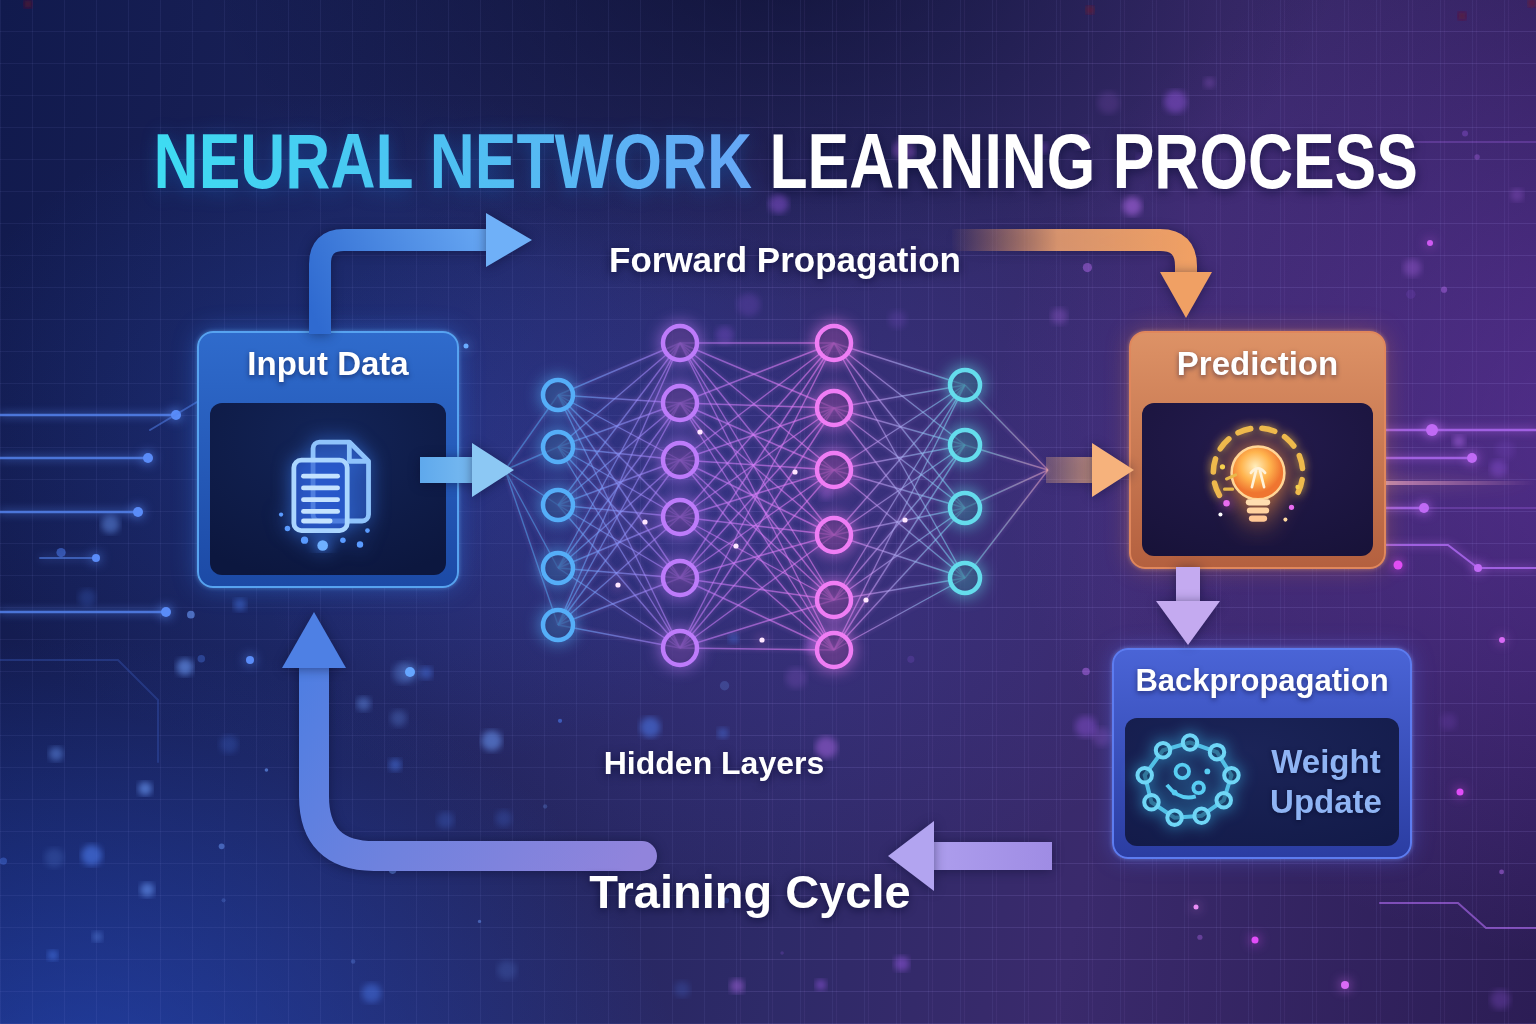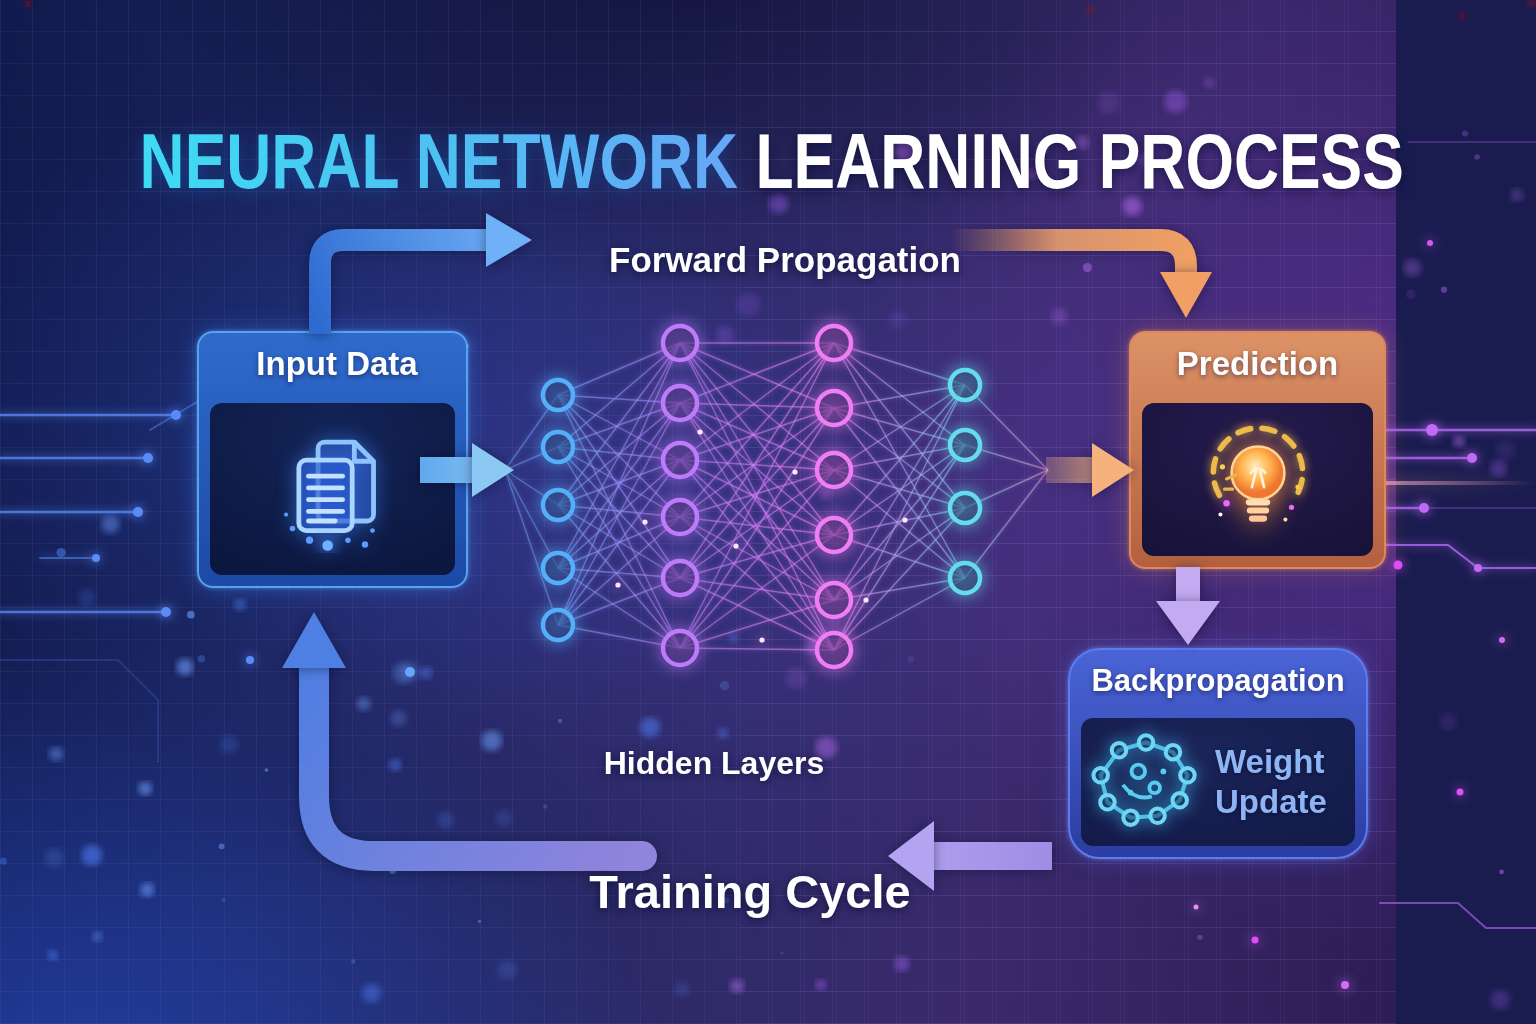--- a/index.html
+++ b/index.html
@@ -1,20 +1,20 @@
 <!DOCTYPE html>
 <html><head>
 <meta charset="utf-8">
 <style>
   html,body{margin:0;padding:0;}
   body{
     width:1536px;height:1024px;overflow:hidden;position:relative;
     font-family:"Liberation Sans",sans-serif;background:#1a1c50;
   }
-  .stage{position:absolute;inset:0;width:1396px;height:1024px;}
+  .stage{position:absolute;inset:0;width:1536px;height:1024px;}
   
   .bg{position:absolute;inset:0;z-index:0;
     background:
       radial-gradient(820px 520px at 50% -6%, rgba(4,8,34,0.60), rgba(4,8,34,0) 70%),
       radial-gradient(950px 760px at 6% 108%, rgba(42,88,225,0.55), rgba(42,88,225,0) 62%),
       radial-gradient(1050px 860px at 107% 42%, rgba(142,70,225,0.38), rgba(142,70,225,0) 62%),
       radial-gradient(720px 560px at 49% 50%, rgba(104,80,220,0.22), rgba(104,80,220,0) 70%),
       radial-gradient(700px 520px at 25% 42%, rgba(40,85,205,0.30), rgba(40,85,205,0) 66%),
       linear-gradient(100deg,#111a4d 0%,#1a2158 22%,#24265f 40%,#2e2a68 55%,#3a2a6c 72%,#2c1d55 100%);
   }
@@ -51,32 +51,32 @@
   .label.training{left:750px;top:832px;font-size:47px;}
   
   .panel{position:absolute;z-index:4;border-radius:16px;border:2.5px solid;}
   .panel-header{height:62px;display:flex;align-items:center;justify-content:center;
     border-radius:12px 12px 0 0;color:#fff;font-weight:bold;font-size:33px;
     text-shadow:0 2px 5px rgba(10,10,50,0.5);}
   .panel-body{position:absolute;left:11px;right:11px;top:70px;bottom:11px;
     border-radius:12px;display:flex;align-items:center;justify-content:center;}
   .panel.input{left:197px;top:331px;width:258px;height:253px;border-color:#57a3f0;
     background:linear-gradient(180deg,#2f6bcc,#1c4aa6);
-    box-shadow:0 0 24px rgba(60,140,255,0.38),0 0 4px rgba(120,190,255,0.5);padding-left:9px;}
+    box-shadow:0 0 24px rgba(60,140,255,0.38),0 0 4px rgba(120,190,255,0.5);}
   .panel.input .panel-body{background:radial-gradient(120% 120% at 50% 20%,#132457 0%,#0c173f 70%);}
   .panel.prediction{left:1085px;top:331px;width:253px;height:234px;border-color:#e0875c;
     background:linear-gradient(180deg,#dd9266,#b4603f);
     box-shadow:0 0 24px rgba(230,130,70,0.32),0 0 4px rgba(255,190,140,0.45);margin-left:44px;}
   .panel.prediction .panel-body{background:radial-gradient(120% 120% at 50% 25%,#241b4e 0%,#171238 75%);}
-  .panel.backprop{left:1068px;top:648px;width:296px;height:207px;border-color:#5d7cf0;
+  .panel.backprop{left:1112px;top:648px;width:296px;height:207px;border-color:#5d7cf0;
     background:linear-gradient(180deg,#4a64d6,#2b3da2);
-    box-shadow:0 0 22px rgba(90,120,255,0.36),0 0 4px rgba(150,175,255,0.5);border-radius:32px;}
+    box-shadow:0 0 22px rgba(90,120,255,0.36),0 0 4px rgba(150,175,255,0.5);}
   .panel.backprop .panel-header{font-size:31px;}
   .panel.backprop .panel-body{background:radial-gradient(120% 130% at 45% 25%,#1b2458 0%,#121a48 75%);
-    top:68px;display:flex;gap:10px;align-items:center;justify-content:center;padding:0 6px;}
+    top:68px;display:flex;gap:10px;align-items:center;justify-content:center;padding:0 6px;text-align:center;}
   .weight-update{color:#8fb4f4;font-weight:bold;font-size:33px;line-height:1.2;width:142px;
     text-shadow:0 1px 4px rgba(5,10,40,0.6);}
 </style>
 </head>
 <body>
 
 <div class="stage">
   <div class="bg"></div>
   <div class="grid"></div>
   <div class="grid2"></div>

